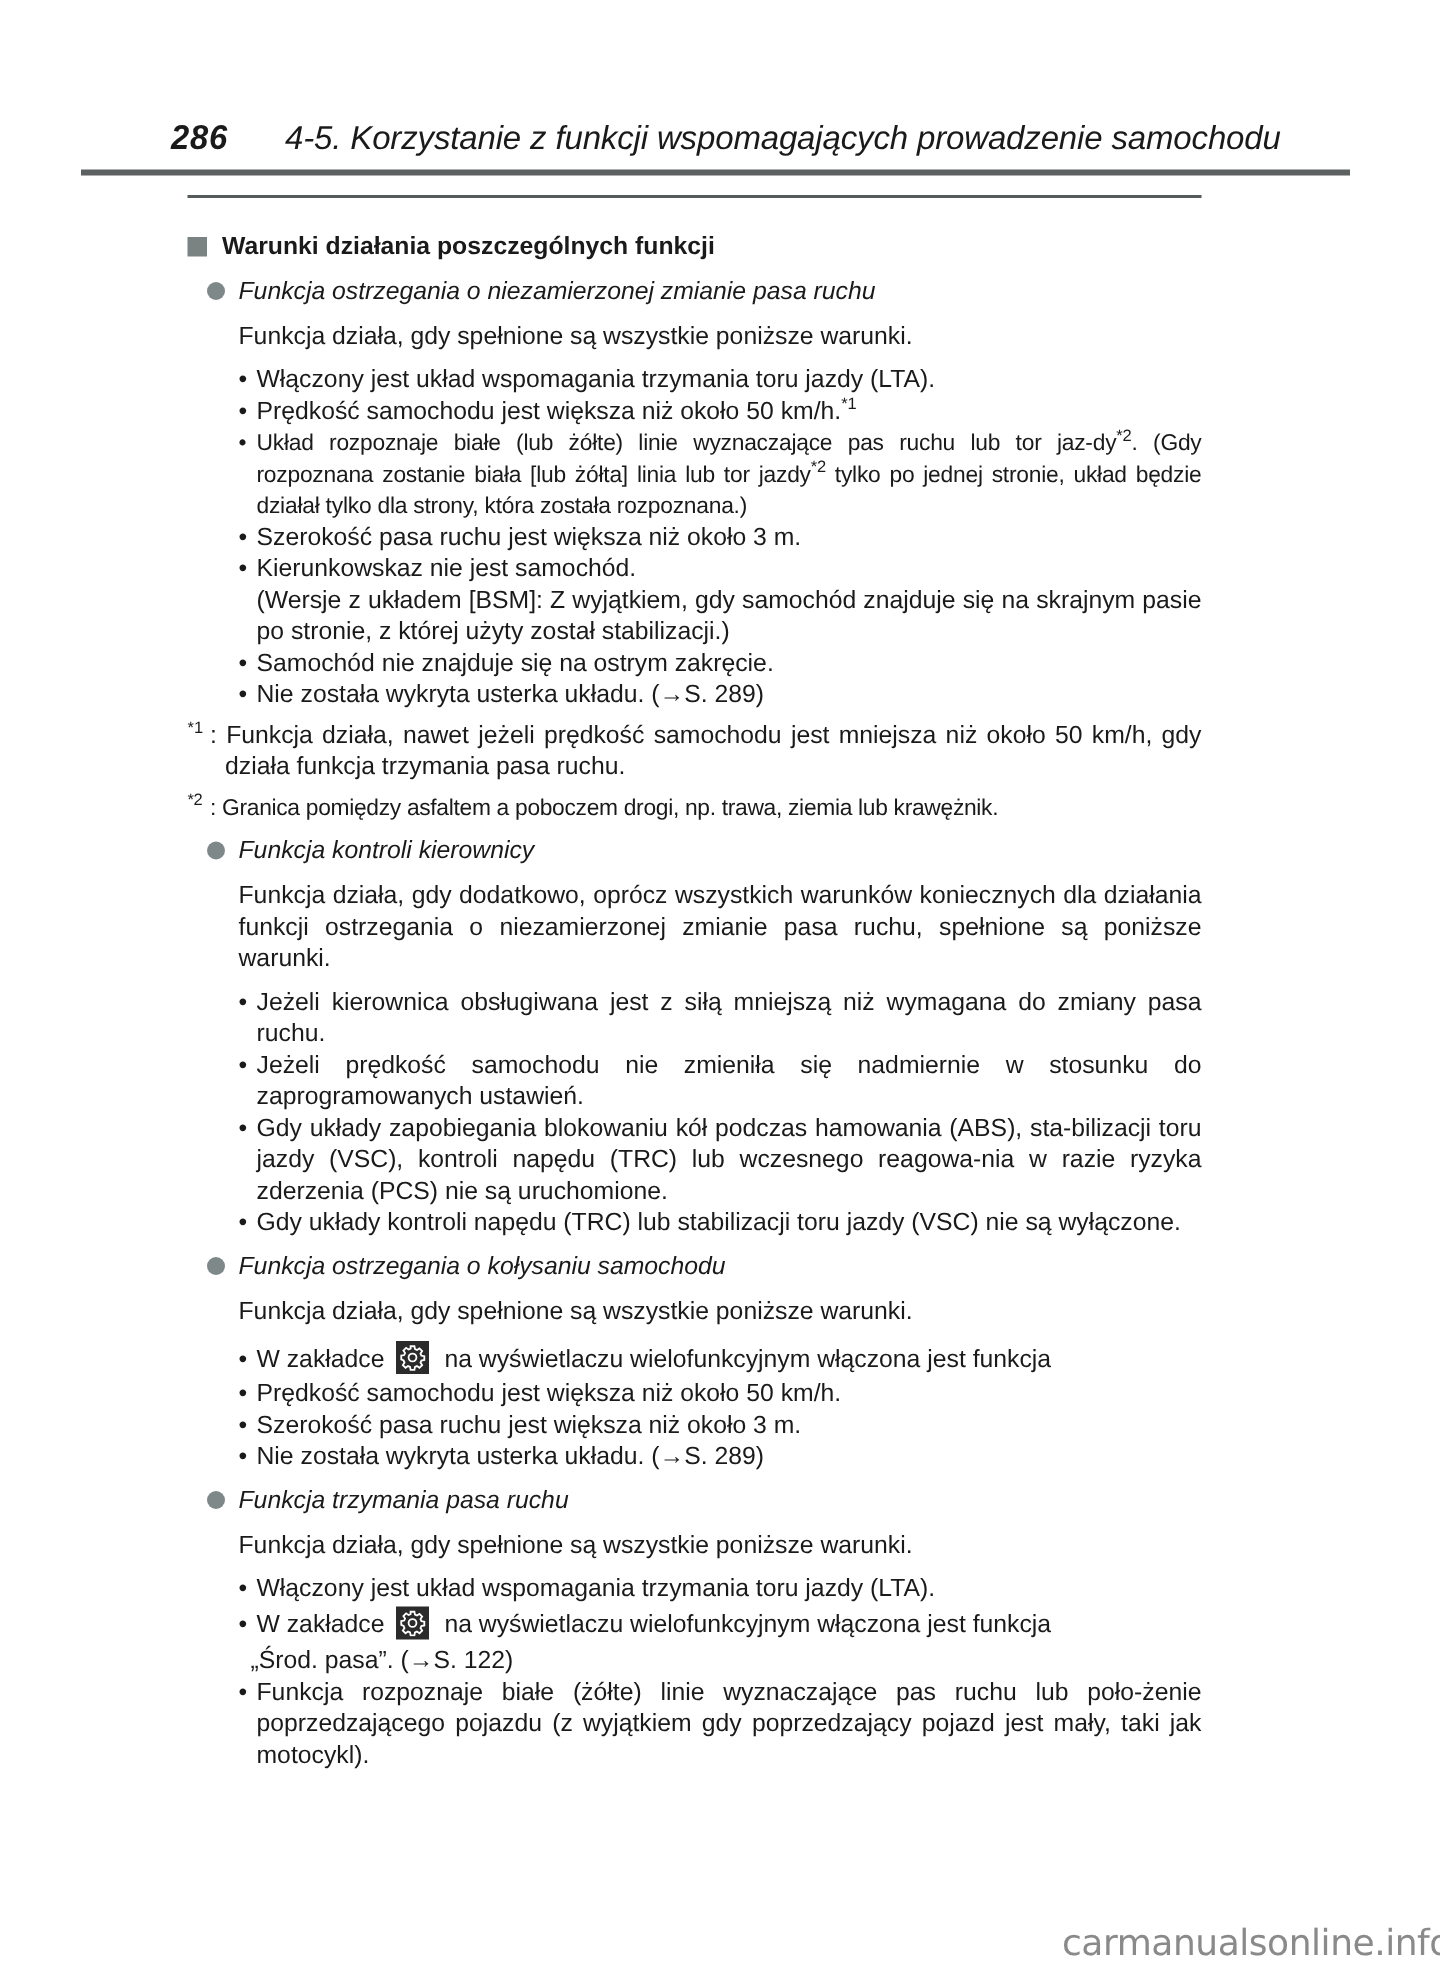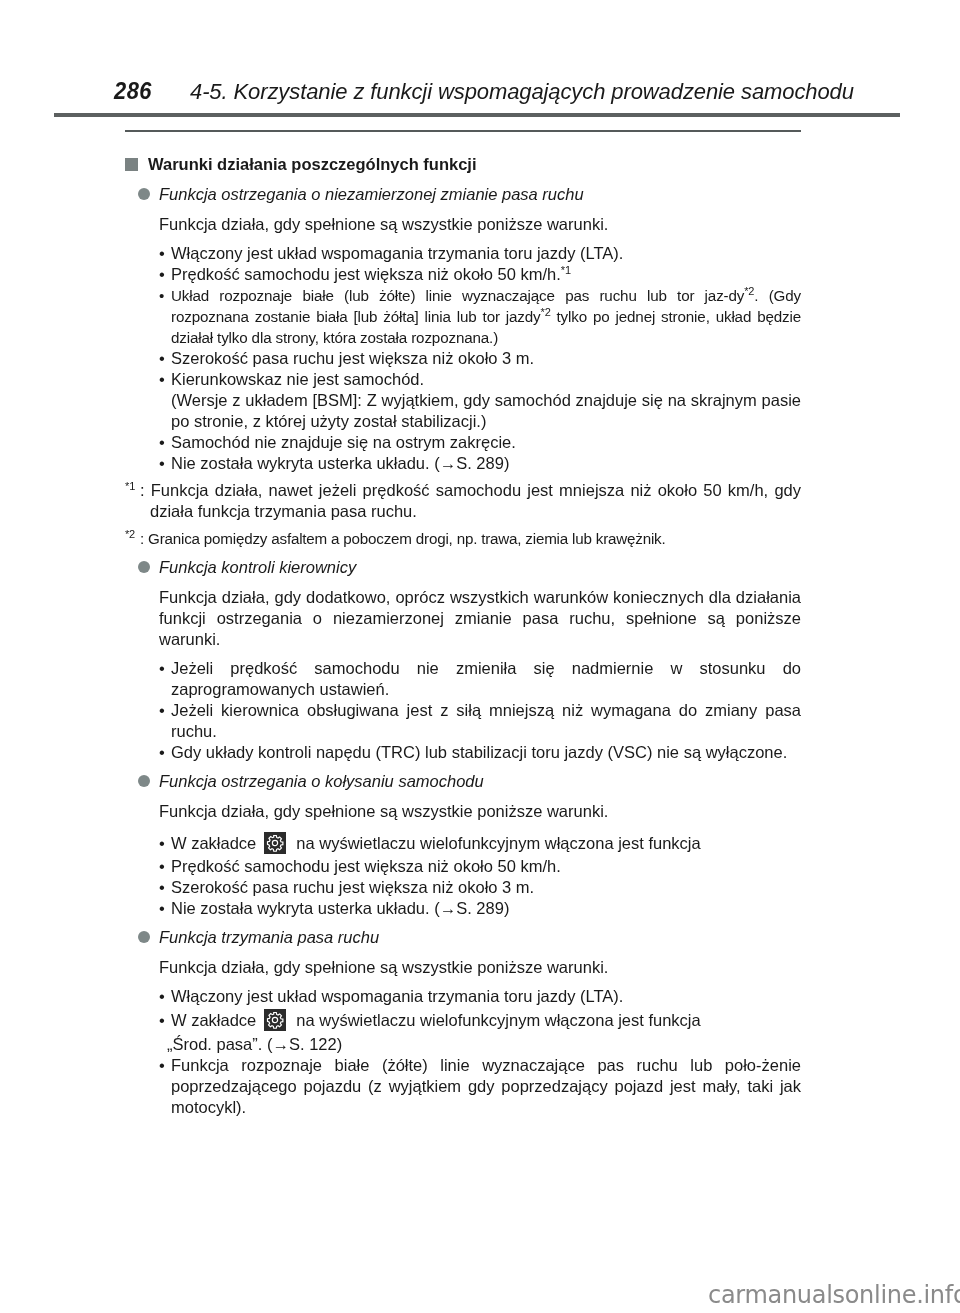--- a/index.html
+++ b/index.html
@@ -112,22 +112,23 @@
     <span class="mark"><sup>*2</sup></span>
     <span style="margin-left:-10px">: Granica pomiędzy asfaltem a poboczem drogi, np. trawa, ziemia lub krawężnik.</span>
   </div>
 
   <div class="h3">
     <span class="dot"></span>
     <span>Funkcja kontroli kierownicy</span>
   </div>
   <div class="para">Funkcja działa, gdy dodatkowo, oprócz wszystkich warunków koniecznych dla działania funkcji ostrzegania o niezamierzonej zmianie pasa ruchu, spełnione są poniższe warunki.</div>
   <div class="list">
+    <div class="li">Jeżeli kierownica obsługiwana jest z siłą mniejszą niż wymagana do zmiany pasa ruchu.</div>
     <div class="li">Jeżeli prędkość samochodu nie zmieniła się nadmiernie w stosunku do zaprogramowanych ustawień.</div>
-    <div class="li">Jeżeli kierownica obsługiwana jest z siłą mniejszą niż wymagana do zmiany pasa ruchu.</div>
+    <div class="li">Gdy układy zapobiegania blokowaniu kół podczas hamowania (ABS), sta-bilizacji toru jazdy (VSC), kontroli napędu (TRC) lub wczesnego reagowa-nia w razie ryzyka zderzenia (PCS) nie są uruchomione.</div>
     <div class="li">Gdy układy kontroli napędu (TRC) lub stabilizacji toru jazdy (VSC) nie są wyłączone.</div>
   </div>
 
   <div class="h3">
     <span class="dot"></span>
     <span>Funkcja ostrzegania o kołysaniu samochodu</span>
   </div>
   <div class="para">Funkcja działa, gdy spełnione są wszystkie poniższe warunki.</div>
   <div class="list">
     <div class="li" style="line-height:26px">

